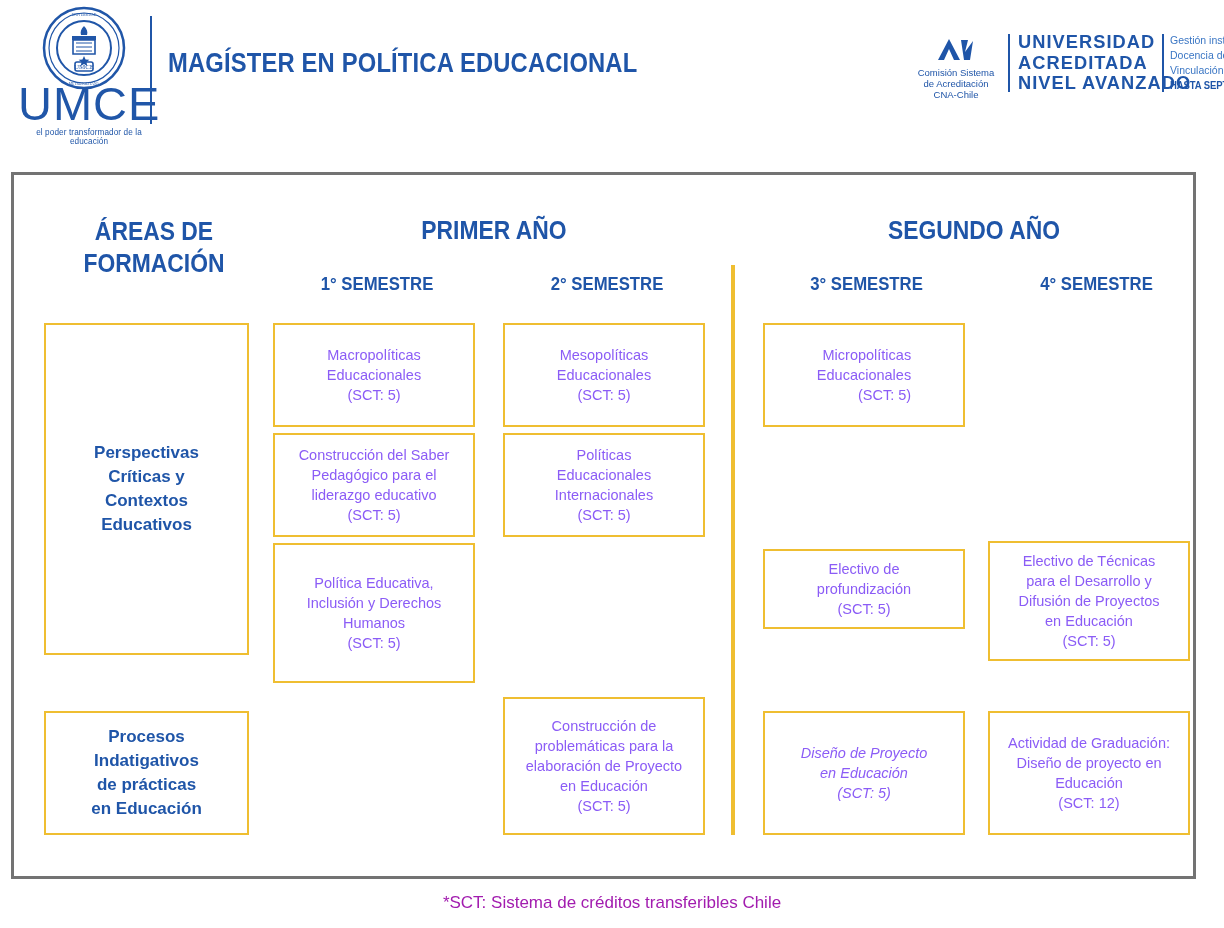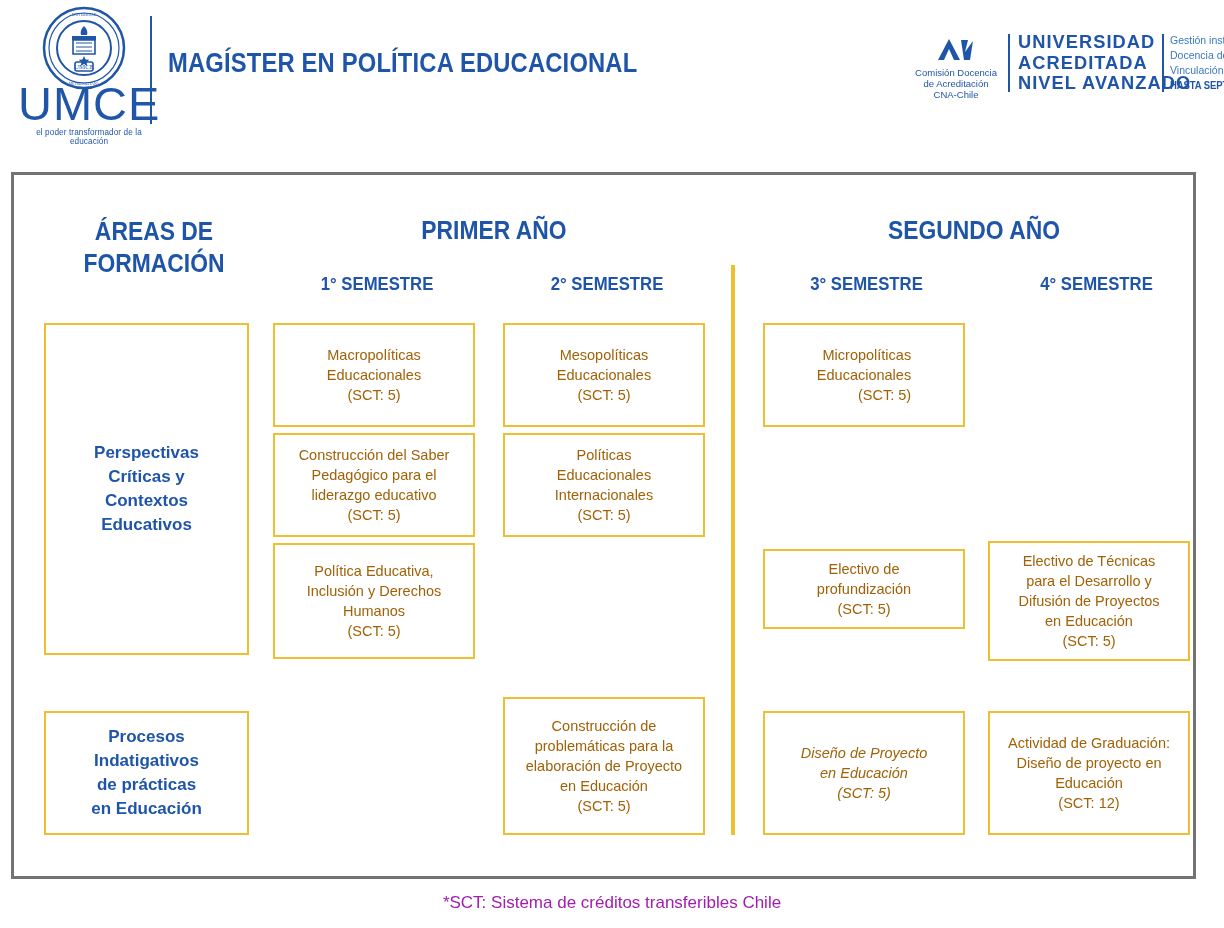--- a/index.html
+++ b/index.html
@@ -88,21 +88,21 @@
   #year-divider {
     position: absolute; left: 717px; top: 90px; width: 4px; height: 570px;
     background: #efbe31;
   }
 
   
   .card {
     position: absolute; border: 2px solid #efbe31; background: #fff;
     display: flex; align-items: center; justify-content: center; text-align: center;
   }
-  .card-text { font-size: 14.5px; line-height: 20px; color: #a16207; padding: 0 6px; }
+  .card-text { font-size: 14.5px; line-height: 20px; color: #8b5cf6; padding: 0 6px; }
 
   .area-card { border-color: #efbe31; }
   .area-card .card-text {
     color: #1f55a8; font-weight: 700; font-size: 17px; line-height: 24px;
   }
 
   
   #footnote {
     position: absolute; left: 0; top: 893px; width: 1224px;
     text-align: center; font-size: 17px; color: #a21caf;
@@ -140,21 +140,21 @@
 
   <div id="program-title">MAGÍSTER EN POLÍTICA EDUCACIONAL</div>
 
   <div id="accreditation">
     <div id="cna-mark">
       <svg id="cna-logo-glyph" viewBox="0 0 96 26" aria-hidden="true">
         <path d="M30 24 L41 3 L52 24 L46 24 L41 13 L36 24 Z" fill="#1f55a8"></path>
         <path d="M53 4 L60 4 L57 16 L65 5 L62 24 L56 24 Z" fill="#1f55a8"></path>
       </svg>
       <div id="cna-caption">
-        <div>Comisión Docencia</div>
+        <div>Comisión Sistema</div>
         <div>de Acreditación</div>
         <div>CNA-Chile</div>
       </div>
     </div>
     <div id="acc-sep1"></div>
     <div id="acc-main">
       <div class="acc-line">UNIVERSIDAD</div>
       <div class="acc-line">ACREDITADA</div>
       <div class="acc-line">NIVEL AVANZADO</div>
     </div>
@@ -191,21 +191,21 @@
   <div class="card area-card" style="left:30px; top:536px; width:205px; height:124px;">
     <div class="card-text">Procesos<br>Indatigativos<br>de prácticas<br>en Educación</div>
   </div>
 
   <div class="card" style="left:259px; top:148px; width:202px; height:104px;">
     <div class="card-text">Macropolíticas<br>Educacionales<br>(SCT: 5)</div>
   </div>
   <div class="card" style="left:259px; top:258px; width:202px; height:104px;">
     <div class="card-text">Construcción del Saber<br>Pedagógico para el<br>liderazgo educativo<br>(SCT: 5)</div>
   </div>
-  <div class="card" style="left:259px; top:368px; width:202px; height:116px;">
+  <div class="card" style="left:259px; top:368px; width:202px; height:140px;">
     <div class="card-text">Política Educativa,<br>Inclusión y Derechos<br>Humanos<br>(SCT: 5)</div>
   </div>
 
   <div class="card" style="left:489px; top:148px; width:202px; height:104px;">
     <div class="card-text">Mesopolíticas<br>Educacionales<br>(SCT: 5)</div>
   </div>
   <div class="card" style="left:489px; top:258px; width:202px; height:104px;">
     <div class="card-text">Políticas<br>Educacionales<br>Internacionales<br>(SCT: 5)</div>
   </div>
   <div class="card" style="left:489px; top:522px; width:202px; height:138px;">

